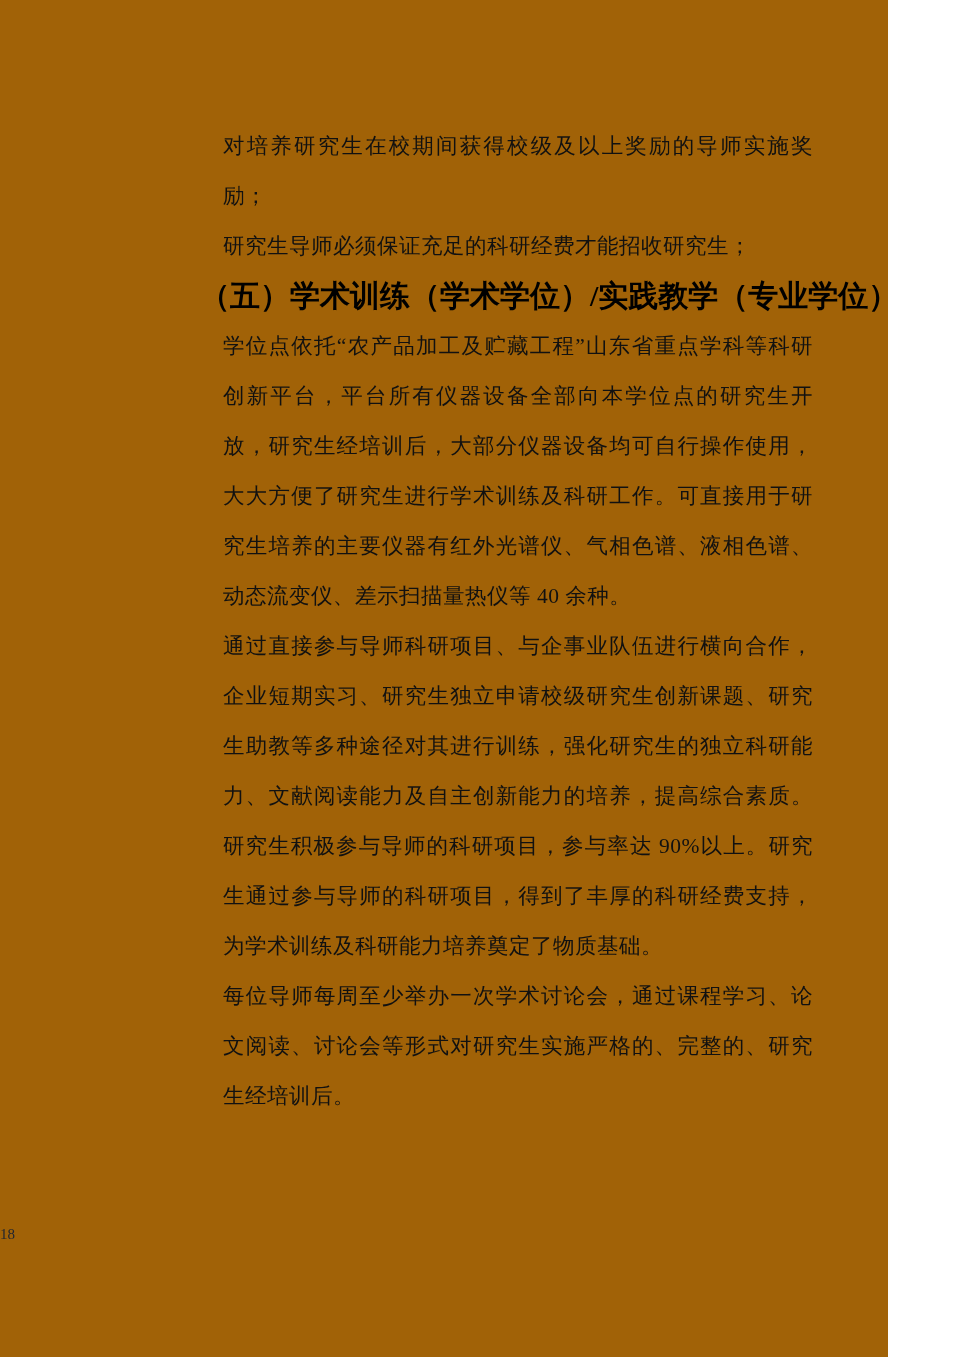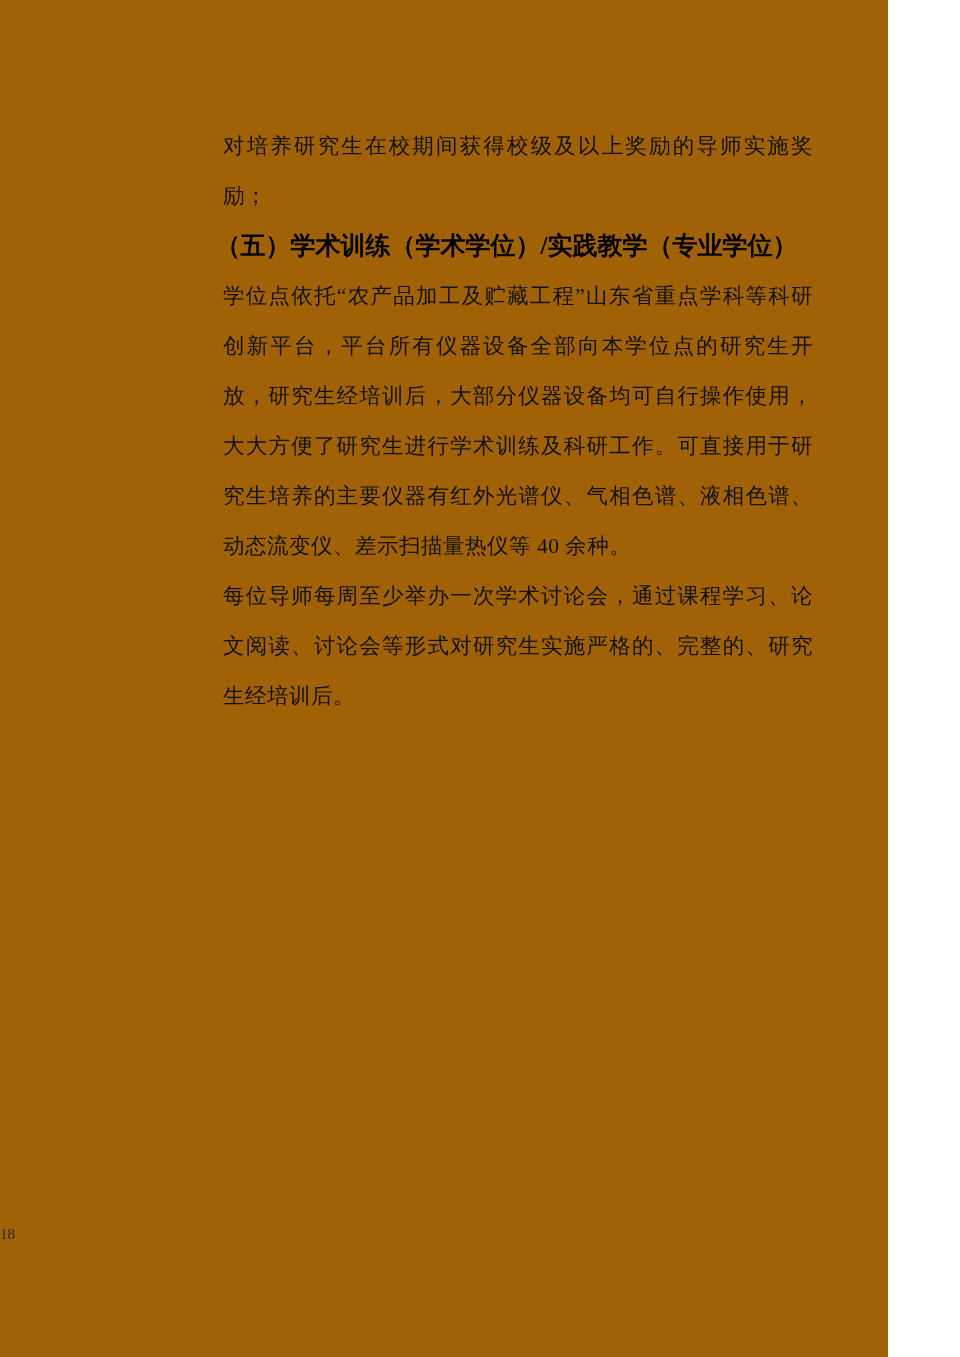--- a/index.html
+++ b/index.html
@@ -40,21 +40,21 @@
   }
   .btxt {
     margin: 0;
     flex: 1;
     font-size: 21.5px;
     line-height: 50px;
     text-align: justify;
     letter-spacing: 0.5px;
   }
   .section-heading {
-    font-size: 25px;
+    font-size: 30px;
     font-weight: bold;
     line-height: 50px;
     padding-left: 10px;
     color: #000000;
     white-space: nowrap;
     text-align: center;
   }
   .page-number {
     position: absolute;
     left: 0;
@@ -69,30 +69,38 @@
 
 <div class="page">
   <div class="content">
 
     <div class="bullet-row">
       <span class="dot-cell"><span class="dot"></span></span>
       <p class="btxt">对培养研究生在校期间获得校级及以上奖励的导师实施奖励；</p>
     </div>
 
 
+    <div class="bullet-row">
+      <span class="dot-cell"><span class="dot"></span></span>
+      <p class="btxt">研究生导师必须保证充足的科研经费才能招收研究生；</p>
+    </div>
 
 
     <div class="section-heading">（五）学术训练（学术学位）/实践教学（专业学位）</div>
 
 
     <div class="bullet-row">
       <span class="dot-cell"><span class="dot"></span></span>
       <p class="btxt">学位点依托“农产品加工及贮藏工程”山东省重点学科等科研创新平台，平台所有仪器设备全部向本学位点的研究生开放，研究生经培训后，大部分仪器设备均可自行操作使用，大大方便了研究生进行学术训练及科研工作。可直接用于研究生培养的主要仪器有红外光谱仪、气相色谱、液相色谱、动态流变仪、差示扫描量热仪等 40 余种。</p>
     </div>
 
+    <div class="bullet-row">
+      <span class="dot-cell"><span class="dot"></span></span>
+      <p class="btxt">通过直接参与导师科研项目、与企事业队伍进行横向合作，企业短期实习、研究生独立申请校级研究生创新课题、研究生助教等多种途径对其进行训练，强化研究生的独立科研能力、文献阅读能力及自主创新能力的培养，提高综合素质。研究生积极参与导师的科研项目，参与率达 90%以上。研究生通过参与导师的科研项目，得到了丰厚的科研经费支持，为学术训练及科研能力培养奠定了物质基础。</p>
+    </div>
 
     <div class="bullet-row">
       <span class="dot-cell"><span class="dot"></span></span>
       <p class="btxt">每位导师每周至少举办一次学术讨论会，通过课程学习、论文阅读、讨论会等形式对研究生实施严格的、完整的、研究生经培训后。</p>
     </div>
 
   </div>
 
   <div class="page-number">18</div>
 </div>

